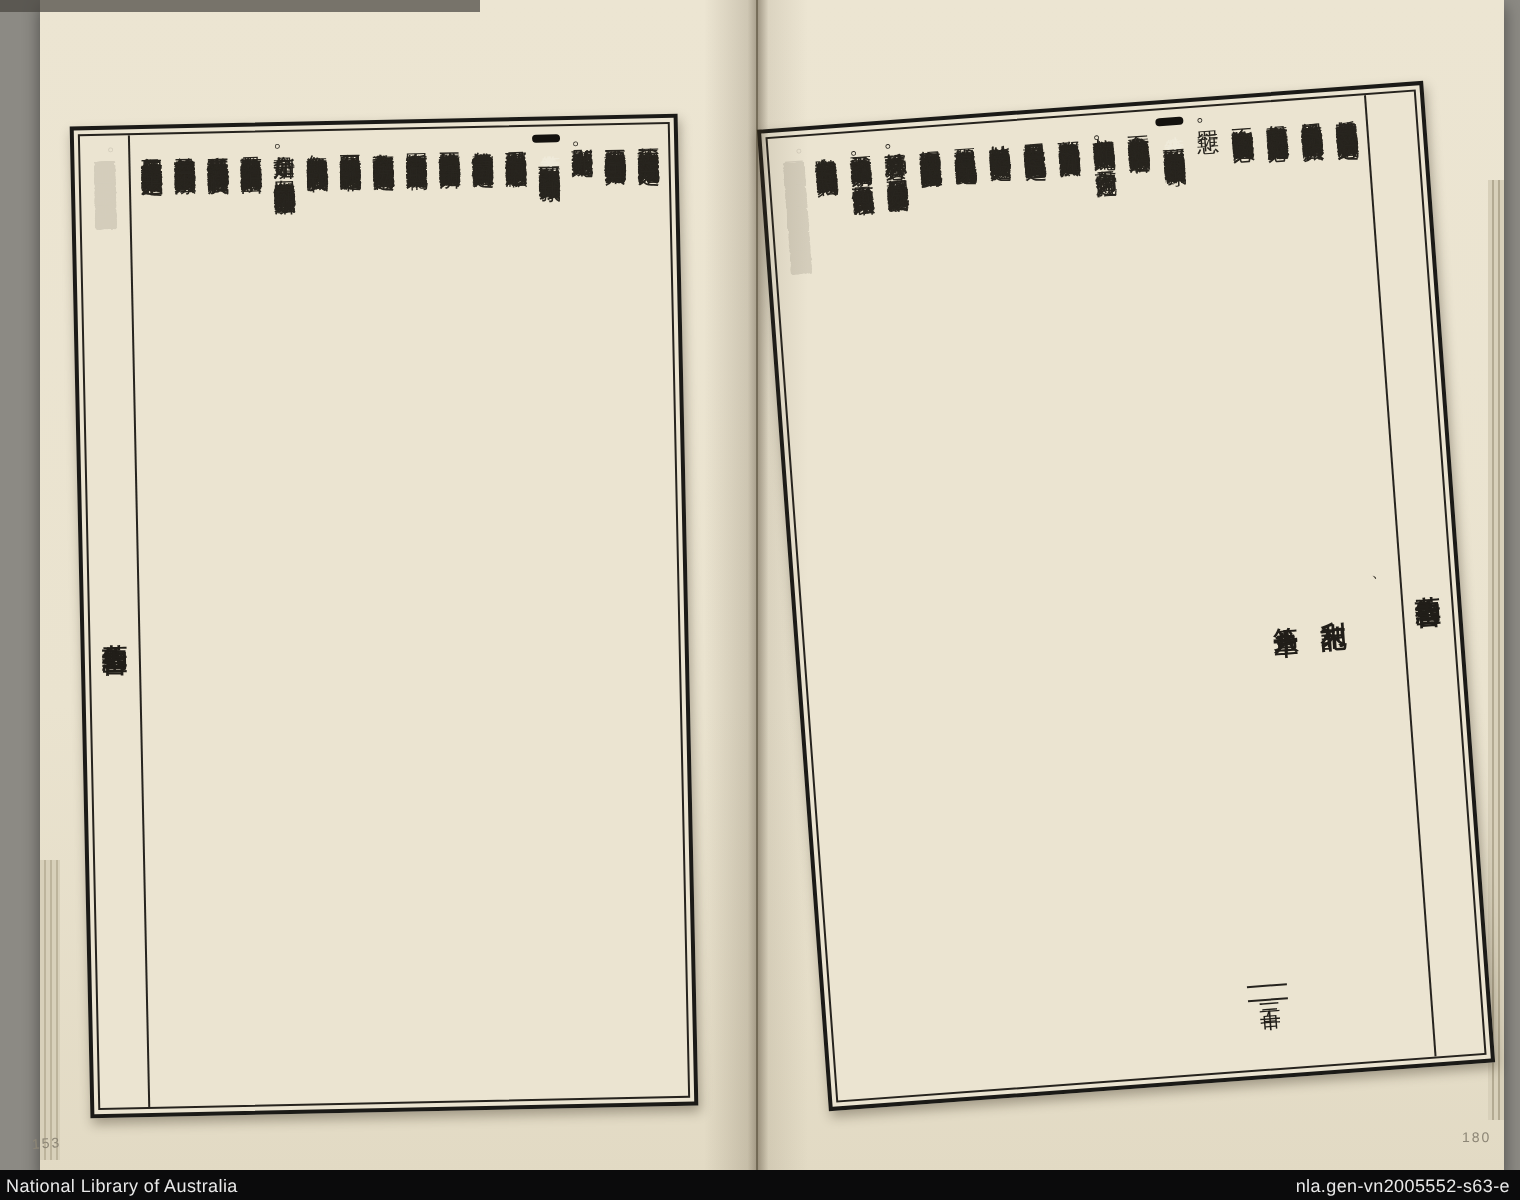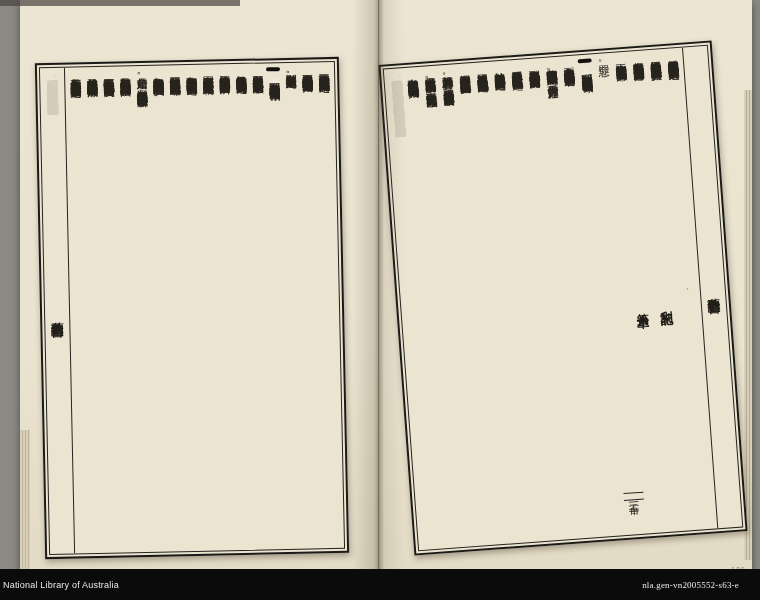--- a/index.html
+++ b/index.html
@@ -47,25 +47,25 @@
 
   .bleed{position:absolute;inset:4px;writing-mode:vertical-rl;text-orientation:upright;
          font-size:11px;line-height:17.4px;color:#5e5a50;opacity:.16;
          transform:scaleX(-1);overflow:hidden;z-index:1;pointer-events:none;}
 
   .pencil{position:absolute;font-family:"Liberation Sans","DejaVu Sans",sans-serif;
           font-size:7px;color:#8d8676;letter-spacing:1px;}
   .pencil-left{left:16px;top:569px;transform:rotate(-4deg);}
   .pencil-right{left:731px;top:566px;}
 
-  .footer{position:absolute;left:0;bottom:0;width:760px;height:31px;background:#0b0b0c;
+  .footer{position:absolute;left:0;bottom:0;width:760px;height:15px;background:#0b0b0c;
           display:flex;align-items:center;justify-content:space-between;
           font-family:"Liberation Sans","DejaVu Sans",sans-serif;font-size:9px;color:#e8e8e8;}
   .footer-left{padding-left:3px;letter-spacing:.2px;}
-  .footer-right{padding-right:21px;letter-spacing:.2px;font-family:Liberation Serif, serif;}
+  .footer-right{padding-right:5px;letter-spacing:.2px;}
 </style>
 </head>
 <body>
 
 <div class="scene">
   <div class="paper"></div>
   <div class="top-edge"></div>
   <div class="leaf-lines-left"></div>
   <div class="leaf-lines-right"></div>
 

